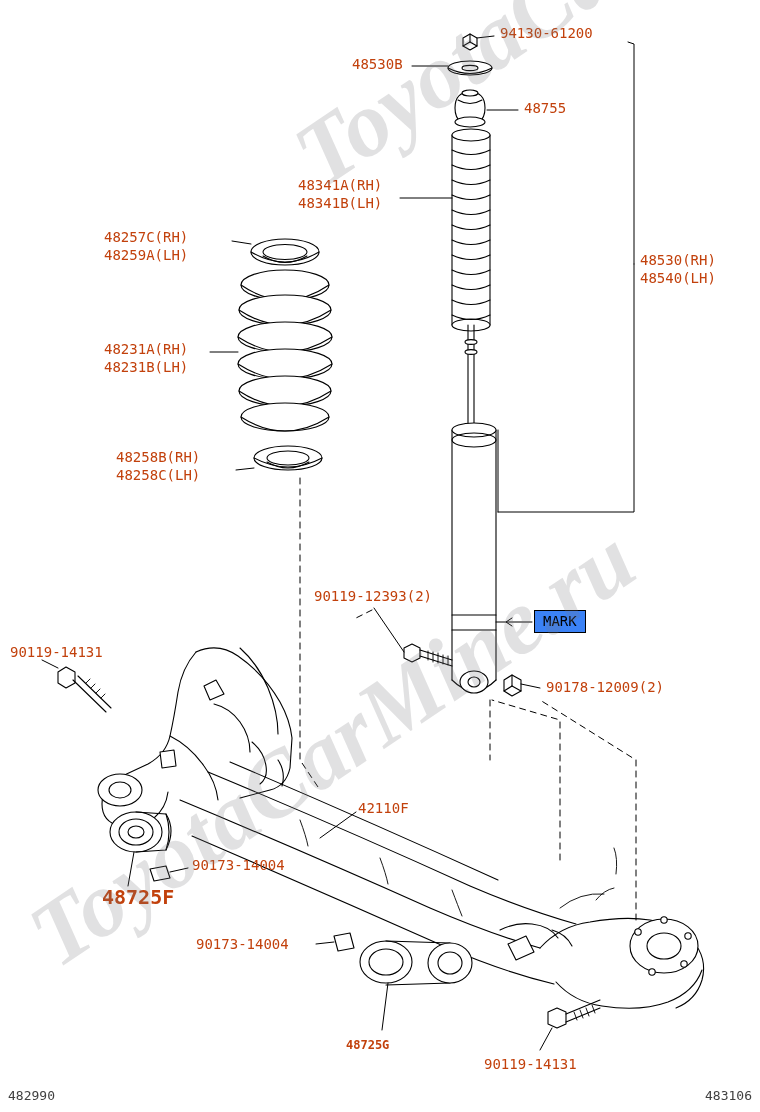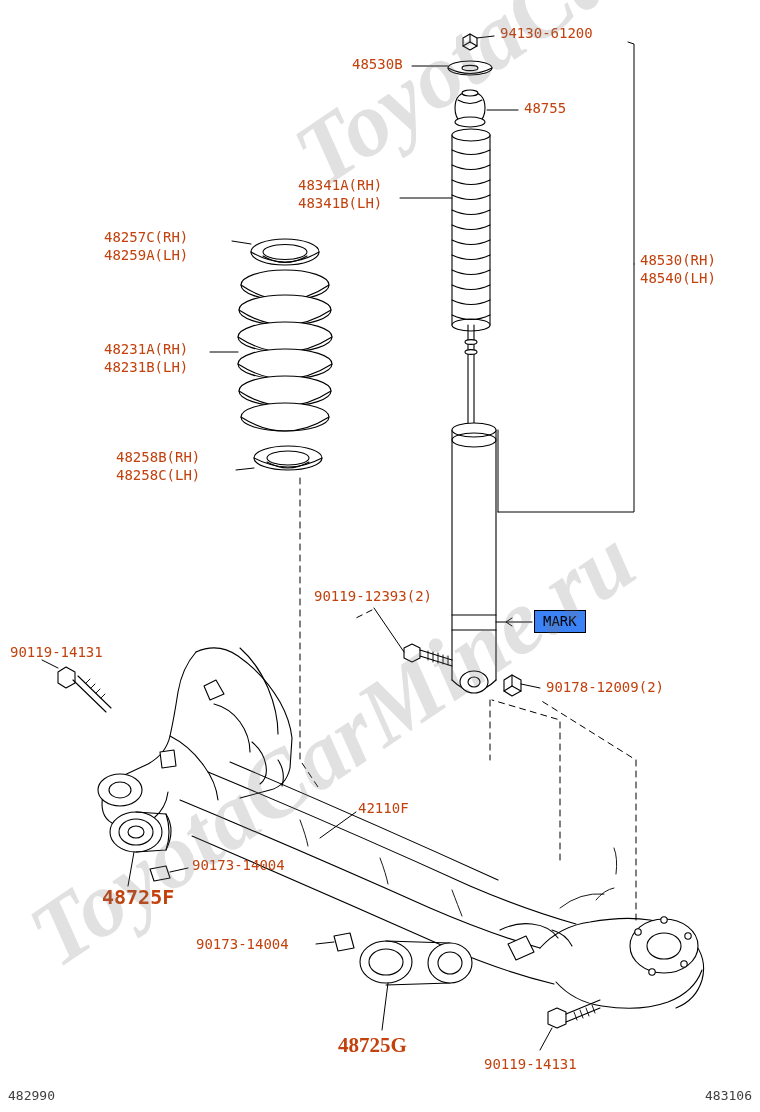--- a/index.html
+++ b/index.html
@@ -345,21 +345,21 @@
   <div class="label two" style="left:116px; top:466px;text-align:right;"><span>48258C(LH)</span></div>
 
   <div class="label" style="left:314px; top:588px;"><span>90119-12393(2)</span></div>
   <div class="label" style="left:10px; top:644px;"><span>90119-14131</span></div>
   <div class="label" style="left:546px; top:679px;"><span>90178-12009(2)</span></div>
 
   <div class="label" style="left:358px; top:800px;"><span>42110F</span></div>
   <div class="label" style="left:192px; top:857px;"><span>90173-14004</span></div>
   <div class="label" style="left:102px; top:889px; font-size:20px; font-weight:bold;text-align:right;"><span>48725F</span></div>
   <div class="label" style="left:196px; top:936px;"><span>90173-14004</span></div>
-  <div class="label" style="left:338px; top:1037px; font-size:21px; font-weight:bold;font-family:Liberation Serif, serif;"><span>48725G</span></div>
+  <div class="label" style="left:346px; top:1037px; font-size:12px; font-weight:bold;"><span>48725G</span></div>
   <div class="label" style="left:484px; top:1056px;"><span>90119-14131</span></div>
 
   <div class="markbox" style="left:534px; top:610px;"><span>MARK</span></div>
 
   <div class="corner" style="left:8px; top:1088px;"><span>482990</span></div>
   <div class="corner" style="right:8px; top:1088px;"><span>483106</span></div>
 
   <div class="watermark">
     <div class="wm-text wm1">ToyotaCarMine.ru</div>
     <div class="wm-text wm2">ToyotaCarMine.ru</div>

